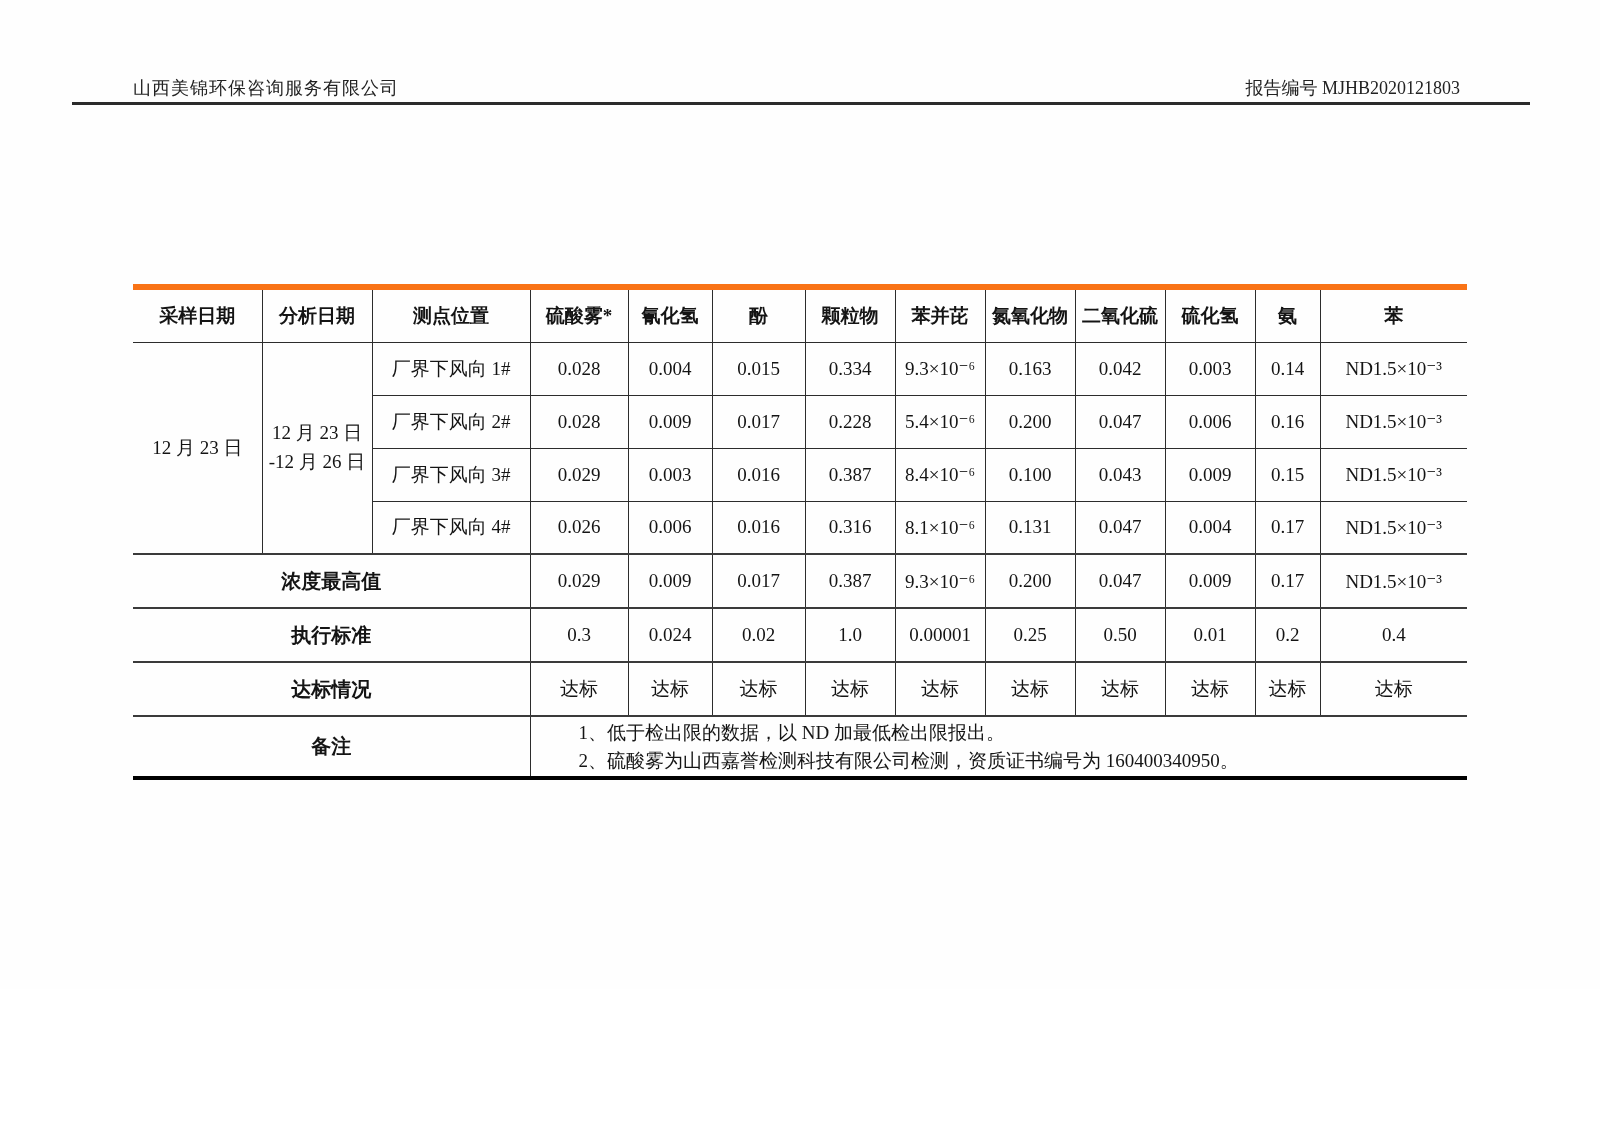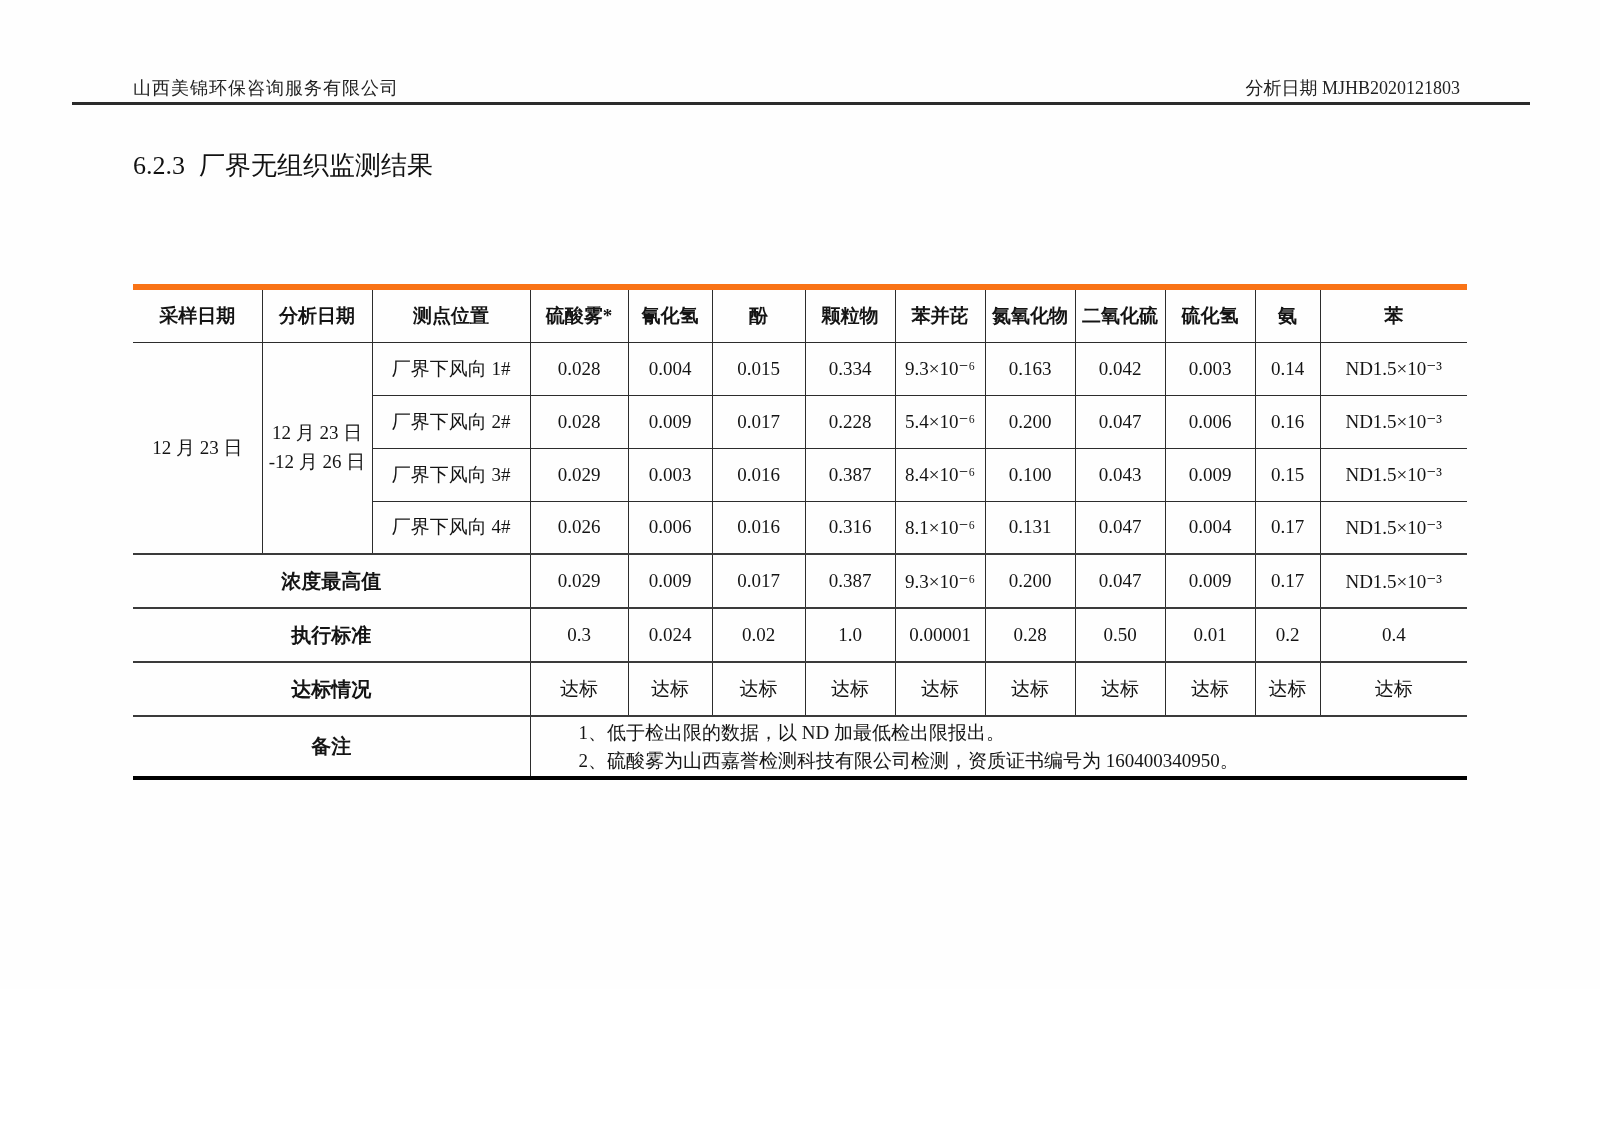--- a/index.html
+++ b/index.html
@@ -76,26 +76,23 @@
     position: absolute; left: 16px; top: 993px; width: 1570px;
     text-align: left; font-size: 16px; color: #333;
   }
 </style>
 </head>
 <body>
 
 <div class="page">
 
   <div class="hdr-left">山西美锦环保咨询服务有限公司</div>
-  <div class="hdr-right">分析日期 MJHB2020121803</div>
+  <div class="hdr-right">报告编号 MJHB2020121803</div>
   <div class="hdr-rule"></div>
 
-  <div class="sec-title">
-    <span class="num">6.2.3</span><span>厂界无组织监测结果</span>
-  </div>
 
 
 
   <div class="tbl-wrap">
     <table>
       <colgroup>
         <col style="width:129px">
           <col style="width:110px">
           <col style="width:158px">
         <col style="width:98px">
@@ -193,21 +190,21 @@
         <td>0.17</td>
         <td class="no-r">ND1.5×10⁻³</td>
       </tr>
       <tr class="sect-row">
         <td class="no-l lbl" colspan="3">执行标准</td>
         <td>0.3</td>
         <td>0.024</td>
         <td>0.02</td>
         <td>1.0</td>
         <td>0.00001</td>
-        <td>0.28</td>
+        <td>0.25</td>
         <td>0.50</td>
         <td>0.01</td>
         <td>0.2</td>
         <td class="no-r">0.4</td>
       </tr>
       <tr class="sect-row">
         <td class="no-l lbl" colspan="3">达标情况</td>
         <td>达标</td>
         <td>达标</td>
         <td>达标</td>

